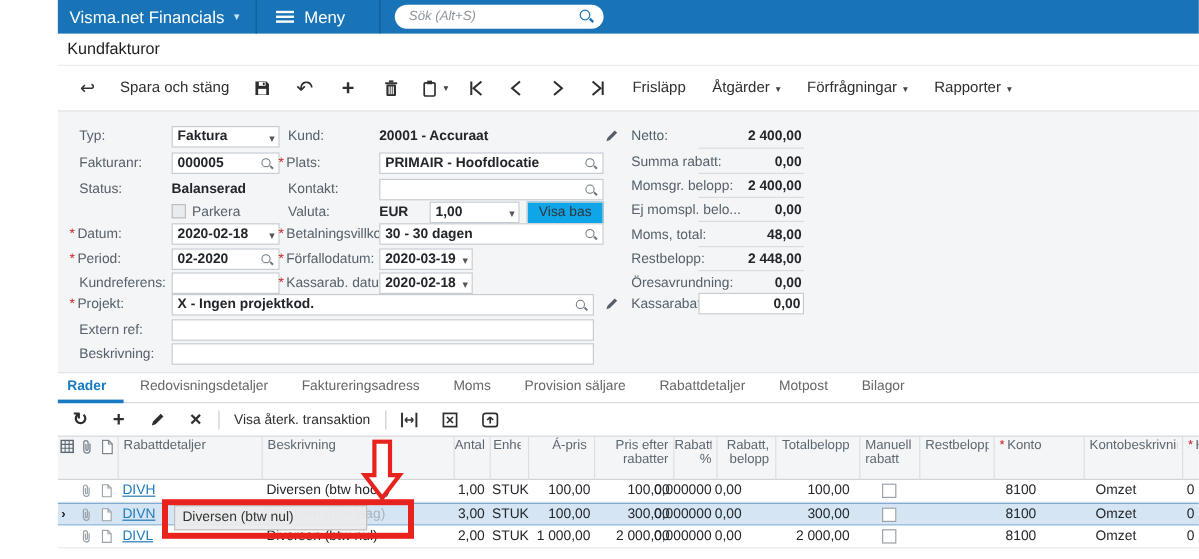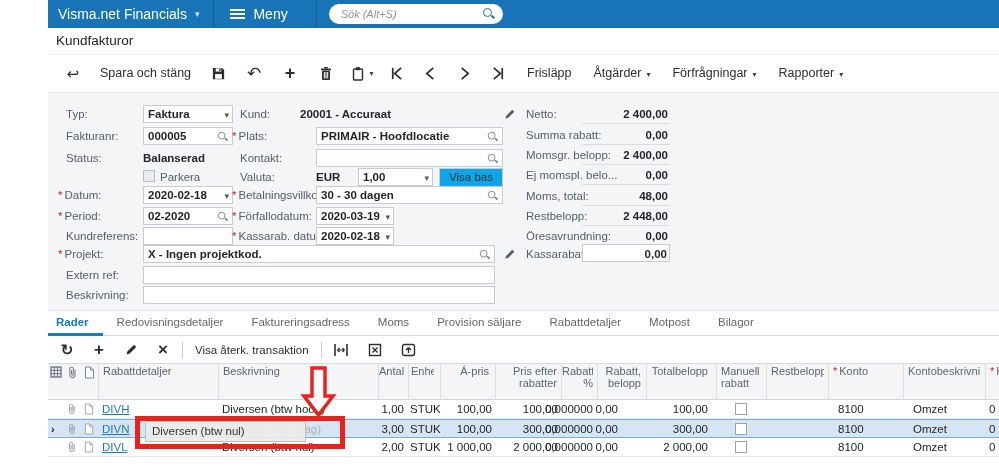--- a/index.html
+++ b/index.html
@@ -218,21 +218,21 @@
         </svg>
     </span>
 
     <span class="flabel" style="left:18px;top:173px">Extern ref:</span>
     <span class="fbox" style="left:95px;top:173px;width:352px"><span></span></span>
 
     <span class="flabel" style="left:18px;top:193px">Beskrivning:</span>
     <span class="fbox" style="left:95px;top:193px;width:352px"><span></span></span>
 
     <span class="flabel" style="left:192px;top:12px">Kund:</span>
-    <span class="fvalue-text" style="left:252px;top:12px">20001 - Accuraat</span>
+    <span class="fvalue-text" style="left:268px;top:12px">20001 - Accuraat</span>
     <span class="pencil" style="left:455px;top:14px">
       <svg width="13" height="13" viewBox="0 0 14 14">
           <path d="M2.5 11.5l1-3.2L10 1.8l2.2 2.2-6.5 6.5-3.2 1z" fill="#55606a"></path>
         </svg>
     </span>
 
     <span class="flabel" style="left:184px;top:34px"><i class="req">*</i><span>Plats:</span></span>
     <span class="fbox" style="left:268px;top:34px;width:187px"><span>PRIMAIR - Hoofdlocatie</span><span class="mag"></span></span>
 
     <span class="flabel" style="left:192px;top:56px">Kontakt:</span>

